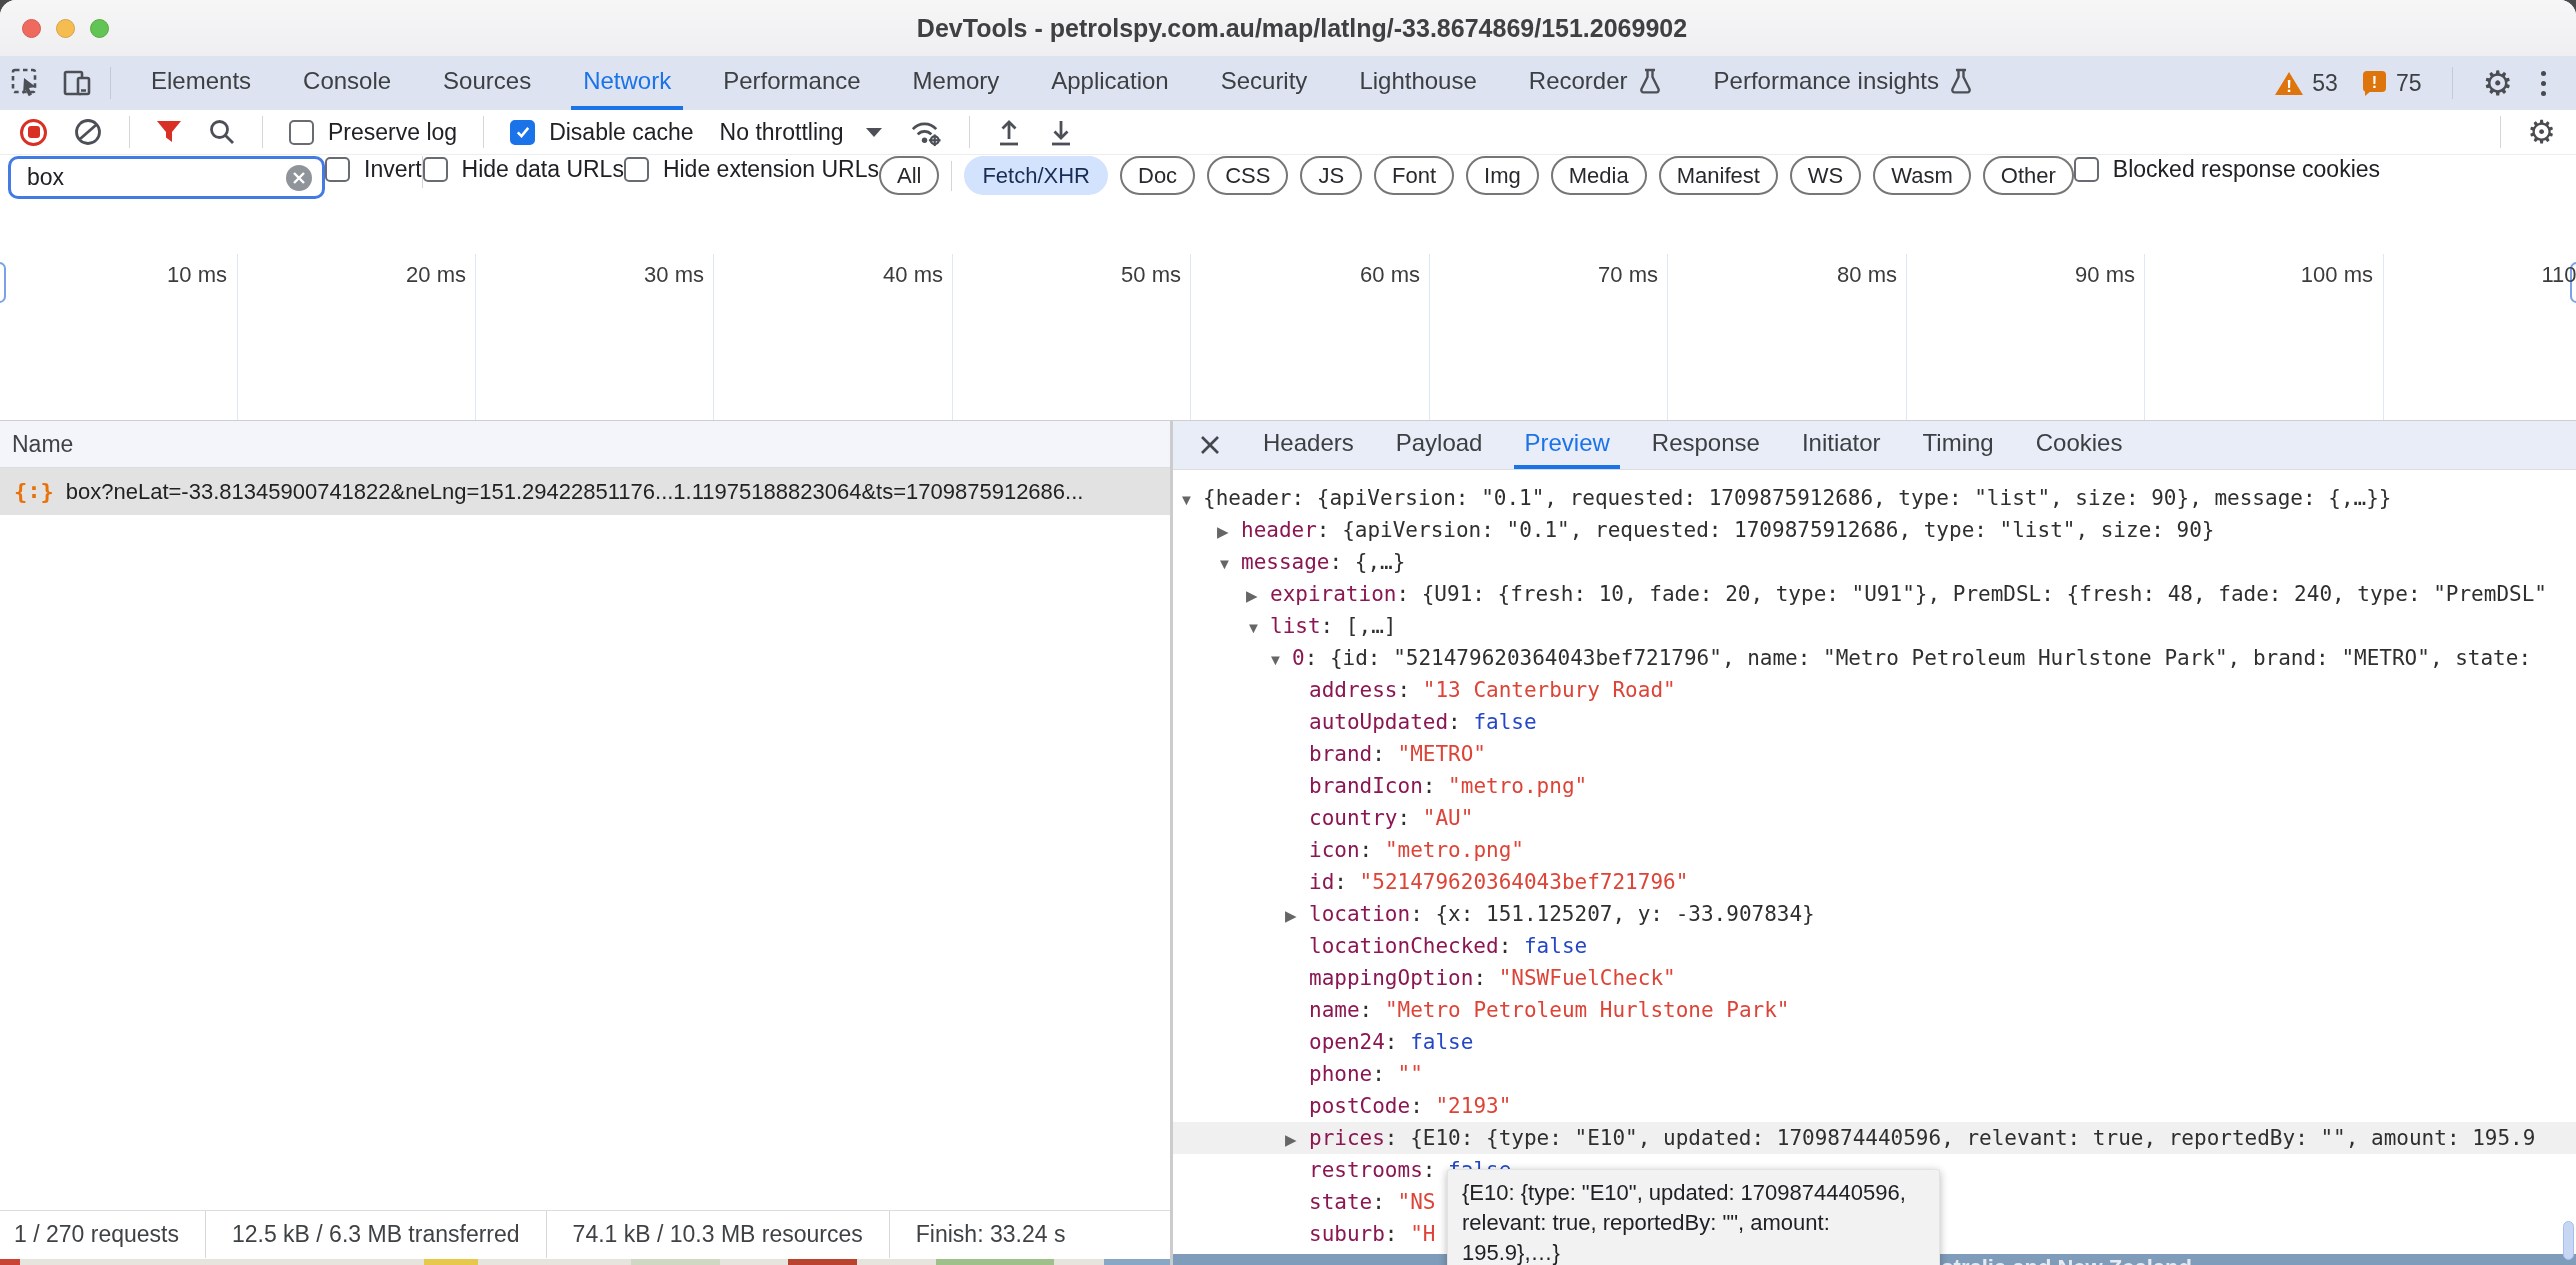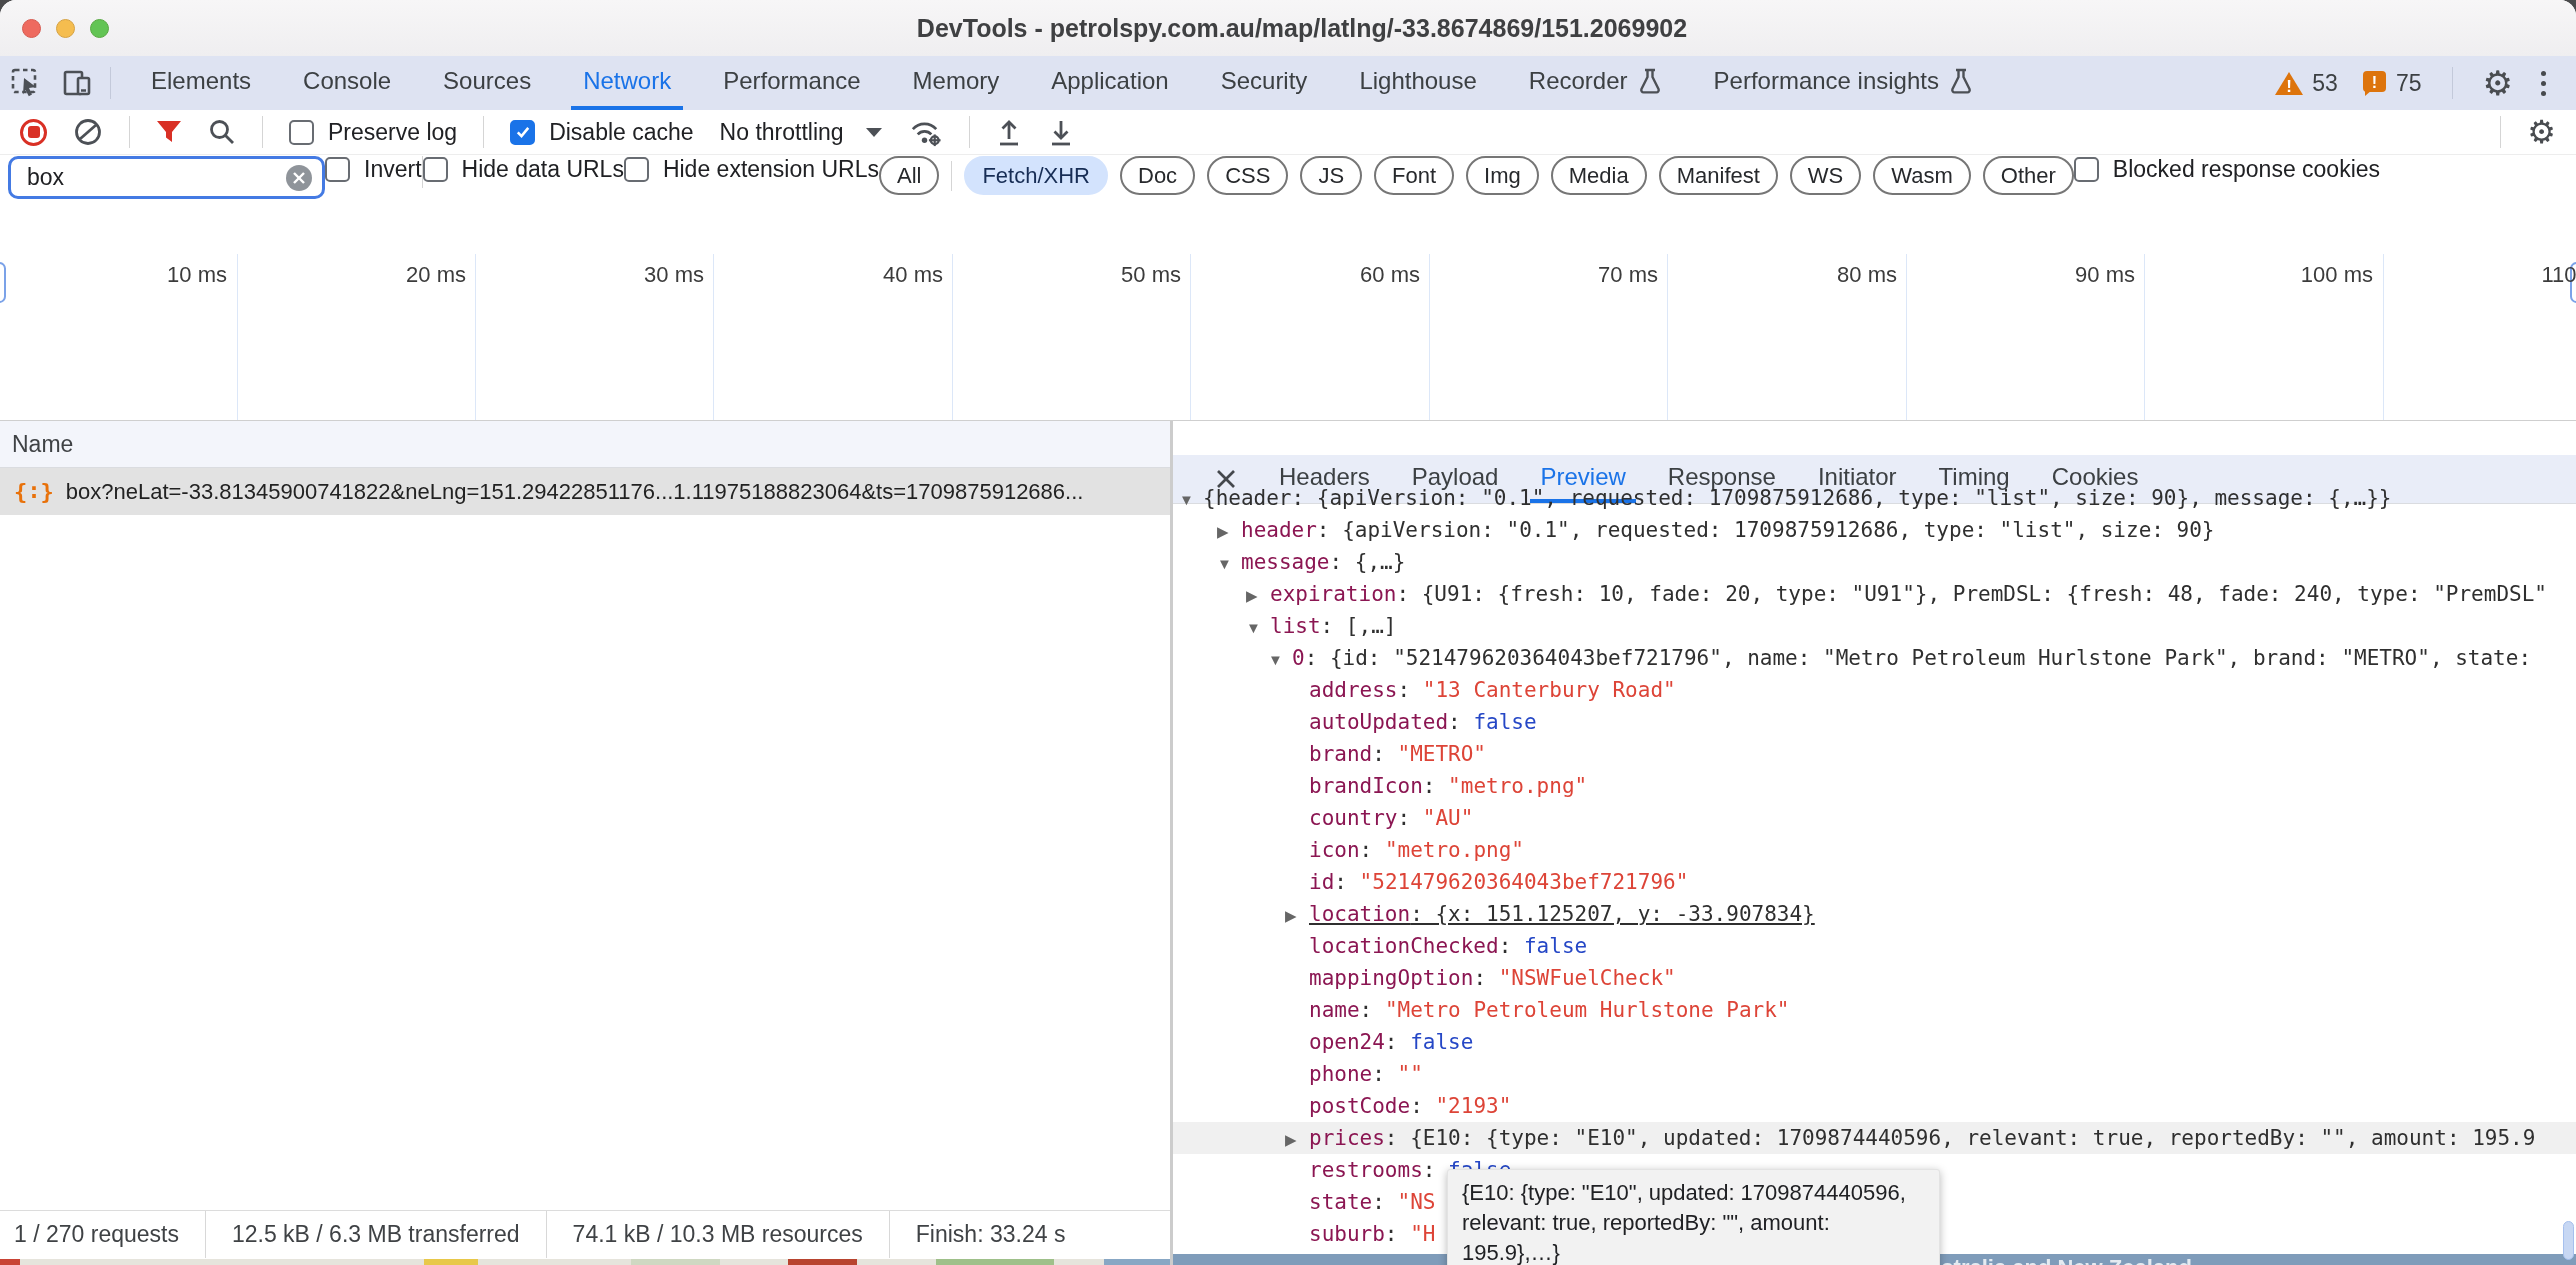--- a/index.html
+++ b/index.html
@@ -82,21 +82,21 @@
                    display:flex;align-items:center;white-space:nowrap;}
   .statusbar .stat:first-child{padding-left:14px;}
   .statusbar .stat:last-child{border-right:none;}
   .map-sliver{position:absolute;left:0;top:838px;width:100%;height:7px;background:#e6e4dc;overflow:hidden;}
   .map-sliver i{position:absolute;top:0;height:100%;}
   
   .pane-div{position:absolute;left:1170px;top:421px;width:3px;height:845px;background:#cccccc;}
   
   .right-pane{position:absolute;left:1173px;top:421px;width:1403px;height:845px;background:#fff;overflow:hidden;}
   .detail-tabs{height:49px;background:#e9edf8;border-bottom:1px solid #dadce0;display:flex;
-               align-items:stretch;gap:22px;padding-left:32px;margin-top:34px;}
+               align-items:stretch;gap:22px;padding-left:16px;}
   .close-x{display:flex;align-items:center;padding:0 10px;}
   .dtab{display:flex;align-items:center;padding:0 10px;font-size:24px;color:#3c4043;
         border-bottom:4px solid transparent;}
   .dtab.active{color:#1a73e8;border-bottom-color:#1a73e8;}
   .tree{position:absolute;left:0;top:49px;right:0;bottom:0;padding-top:12px;
         font-family:"DejaVu Sans Mono",monospace;font-size:21px;color:#2f2f2f;}
   .trow{height:32px;line-height:32px;white-space:pre;overflow:hidden;}
   .trow.hl{background:#f0f0f0;}
   .tri{display:inline-block;width:24px;font-family:"Liberation Sans",sans-serif;
        font-size:15px;color:#666;}
@@ -407,21 +407,21 @@
         <div class="trow" style="padding-left: 73px;"><span class="tri">▶</span><span class="k">expiration</span><span class="p">: {U91: {fresh: 10, fade: 20, type: "U91"}, PremDSL: {fresh: 48, fade: 240, type: "PremDSL"</span></div>
         <div class="trow" style="padding-left: 73px;"><span class="tri">▼</span><span class="k">list</span><span class="p">: [,…]</span></div>
         <div class="trow" style="padding-left: 95px;"><span class="tri">▼</span><span class="k">0</span><span class="p">: {id: "521479620364043bef721796", name: "Metro Petroleum Hurlstone Park", brand: "METRO", state:</span></div>
         <div class="trow" style="padding-left: 136px;"><span class="k">address</span><span class="p">: </span><span class="s">"13 Canterbury Road"</span></div>
         <div class="trow" style="padding-left: 136px;"><span class="k">autoUpdated</span><span class="p">: </span><span class="b">false</span></div>
         <div class="trow" style="padding-left: 136px;"><span class="k">brand</span><span class="p">: </span><span class="s">"METRO"</span></div>
         <div class="trow" style="padding-left: 136px;"><span class="k">brandIcon</span><span class="p">: </span><span class="s">"metro.png"</span></div>
         <div class="trow" style="padding-left: 136px;"><span class="k">country</span><span class="p">: </span><span class="s">"AU"</span></div>
         <div class="trow" style="padding-left: 136px;"><span class="k">icon</span><span class="p">: </span><span class="s">"metro.png"</span></div>
         <div class="trow" style="padding-left: 136px;"><span class="k">id</span><span class="p">: </span><span class="s">"521479620364043bef721796"</span></div>
-        <div class="trow" style="padding-left: 112px; text-decoration: underline;"><span class="tri">▶</span><span class="k">location</span><span class="p">: {x: 151.125207, y: -33.907834}</span></div>
+        <div class="trow" style="padding-left: 112px;"><span class="tri">▶</span><span class="k">location</span><span class="p">: {x: 151.125207, y: -33.907834}</span></div>
         <div class="trow" style="padding-left: 136px;"><span class="k">locationChecked</span><span class="p">: </span><span class="b">false</span></div>
         <div class="trow" style="padding-left: 136px;"><span class="k">mappingOption</span><span class="p">: </span><span class="s">"NSWFuelCheck"</span></div>
         <div class="trow" style="padding-left: 136px;"><span class="k">name</span><span class="p">: </span><span class="s">"Metro Petroleum Hurlstone Park"</span></div>
         <div class="trow" style="padding-left: 136px;"><span class="k">open24</span><span class="p">: </span><span class="b">false</span></div>
         <div class="trow" style="padding-left: 136px;"><span class="k">phone</span><span class="p">: </span><span class="s">""</span></div>
         <div class="trow" style="padding-left: 136px;"><span class="k">postCode</span><span class="p">: </span><span class="s">"2193"</span></div>
         <div class="trow hl" style="padding-left: 112px;"><span class="tri">▶</span><span class="k">prices</span><span class="p">: {E10: {type: "E10", updated: 1709874440596, relevant: true, reportedBy: "", amount: 195.9</span></div>
         <div class="trow" style="padding-left: 136px;"><span class="k">restrooms</span><span class="p">: </span><span class="b">false</span></div>
         <div class="trow" style="padding-left: 136px;"><span class="k">state</span><span class="p">: </span><span class="s">"NS</span></div>
         <div class="trow" style="padding-left: 136px;"><span class="k">suburb</span><span class="p">: </span><span class="s">"H</span></div>

